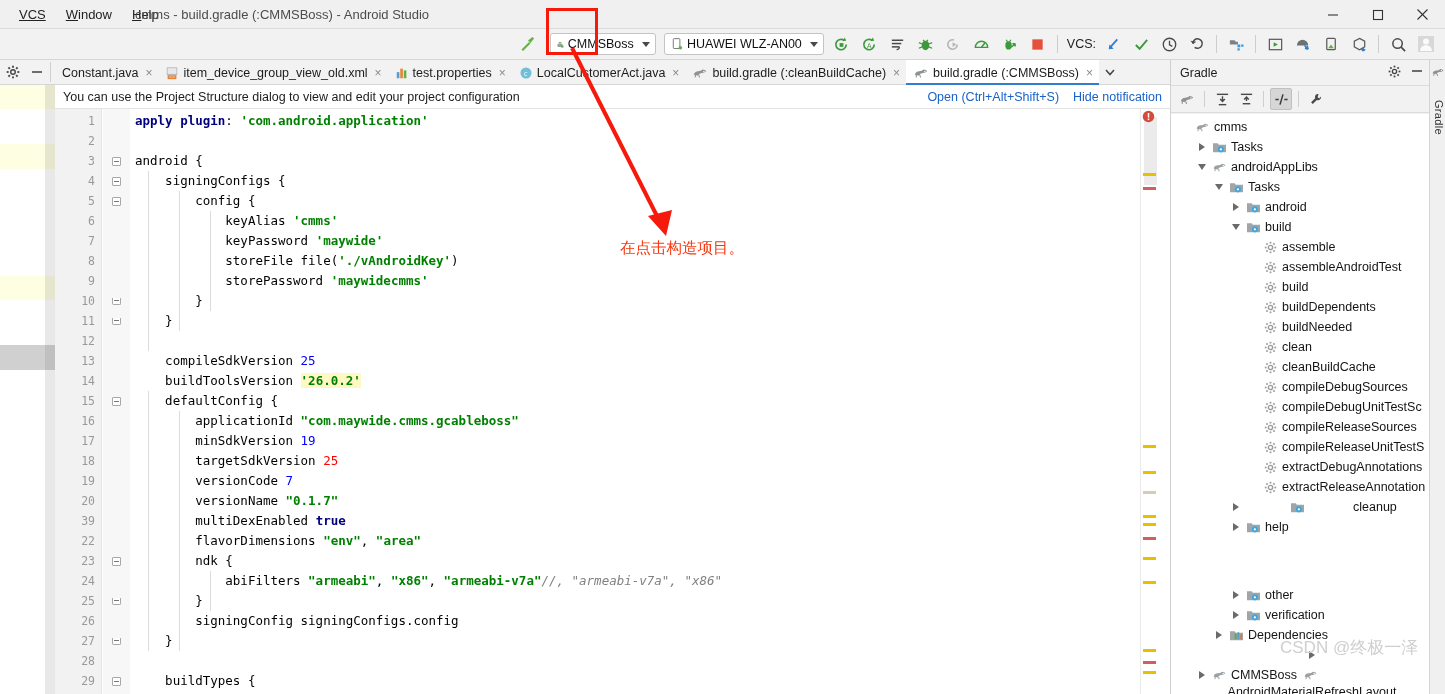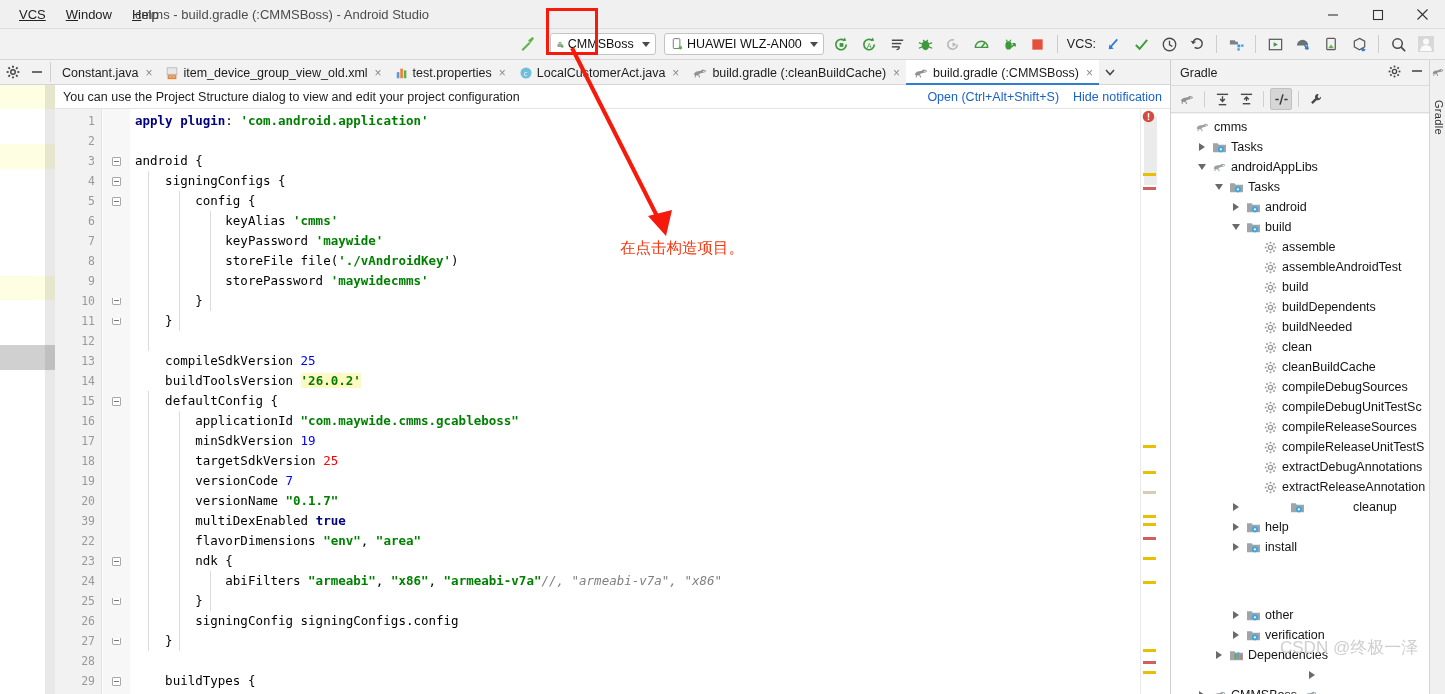--- a/index.html
+++ b/index.html
@@ -1033,33 +1033,20 @@
         </span>
         <span class="ticon2">
           <svg width="15" height="13" viewBox="0 0 16 14">
             <path d="M1 2.5 h5 l1.2 1.6 h7.8 v8 h-14z" fill="#9fa5a9"></path>
             <circle cx="9.5" cy="9" r="3.3" fill="#3fa7dc"></circle>
             <circle cx="9.5" cy="9" r="1.2" fill="#fff"></circle>
           </svg>
         </span>
         <span>help</span>
       </div>
-      <div class="trow" style="padding-left: 57px;">
-        <span class="tw">
-          <span class="tri"></span>
-        </span>
-        <span class="ticon2">
-          <svg width="15" height="13" viewBox="0 0 16 14">
-            <path d="M1 2.5 h5 l1.2 1.6 h7.8 v8 h-14z" fill="#9fa5a9"></path>
-            <circle cx="9.5" cy="9" r="3.3" fill="#3fa7dc"></circle>
-            <circle cx="9.5" cy="9" r="1.2" fill="#fff"></circle>
-          </svg>
-        </span>
-        <span>install</span>
-      </div>
       <div class="trow" style="padding-left: 57px; margin-top: 48px;">
         <span class="tw">
           <span class="tri"></span>
         </span>
         <span class="ticon2">
           <svg width="15" height="13" viewBox="0 0 16 14">
             <path d="M1 2.5 h5 l1.2 1.6 h7.8 v8 h-14z" fill="#9fa5a9"></path>
             <circle cx="9.5" cy="9" r="3.3" fill="#3fa7dc"></circle>
             <circle cx="9.5" cy="9" r="1.2" fill="#fff"></circle>
           </svg>

